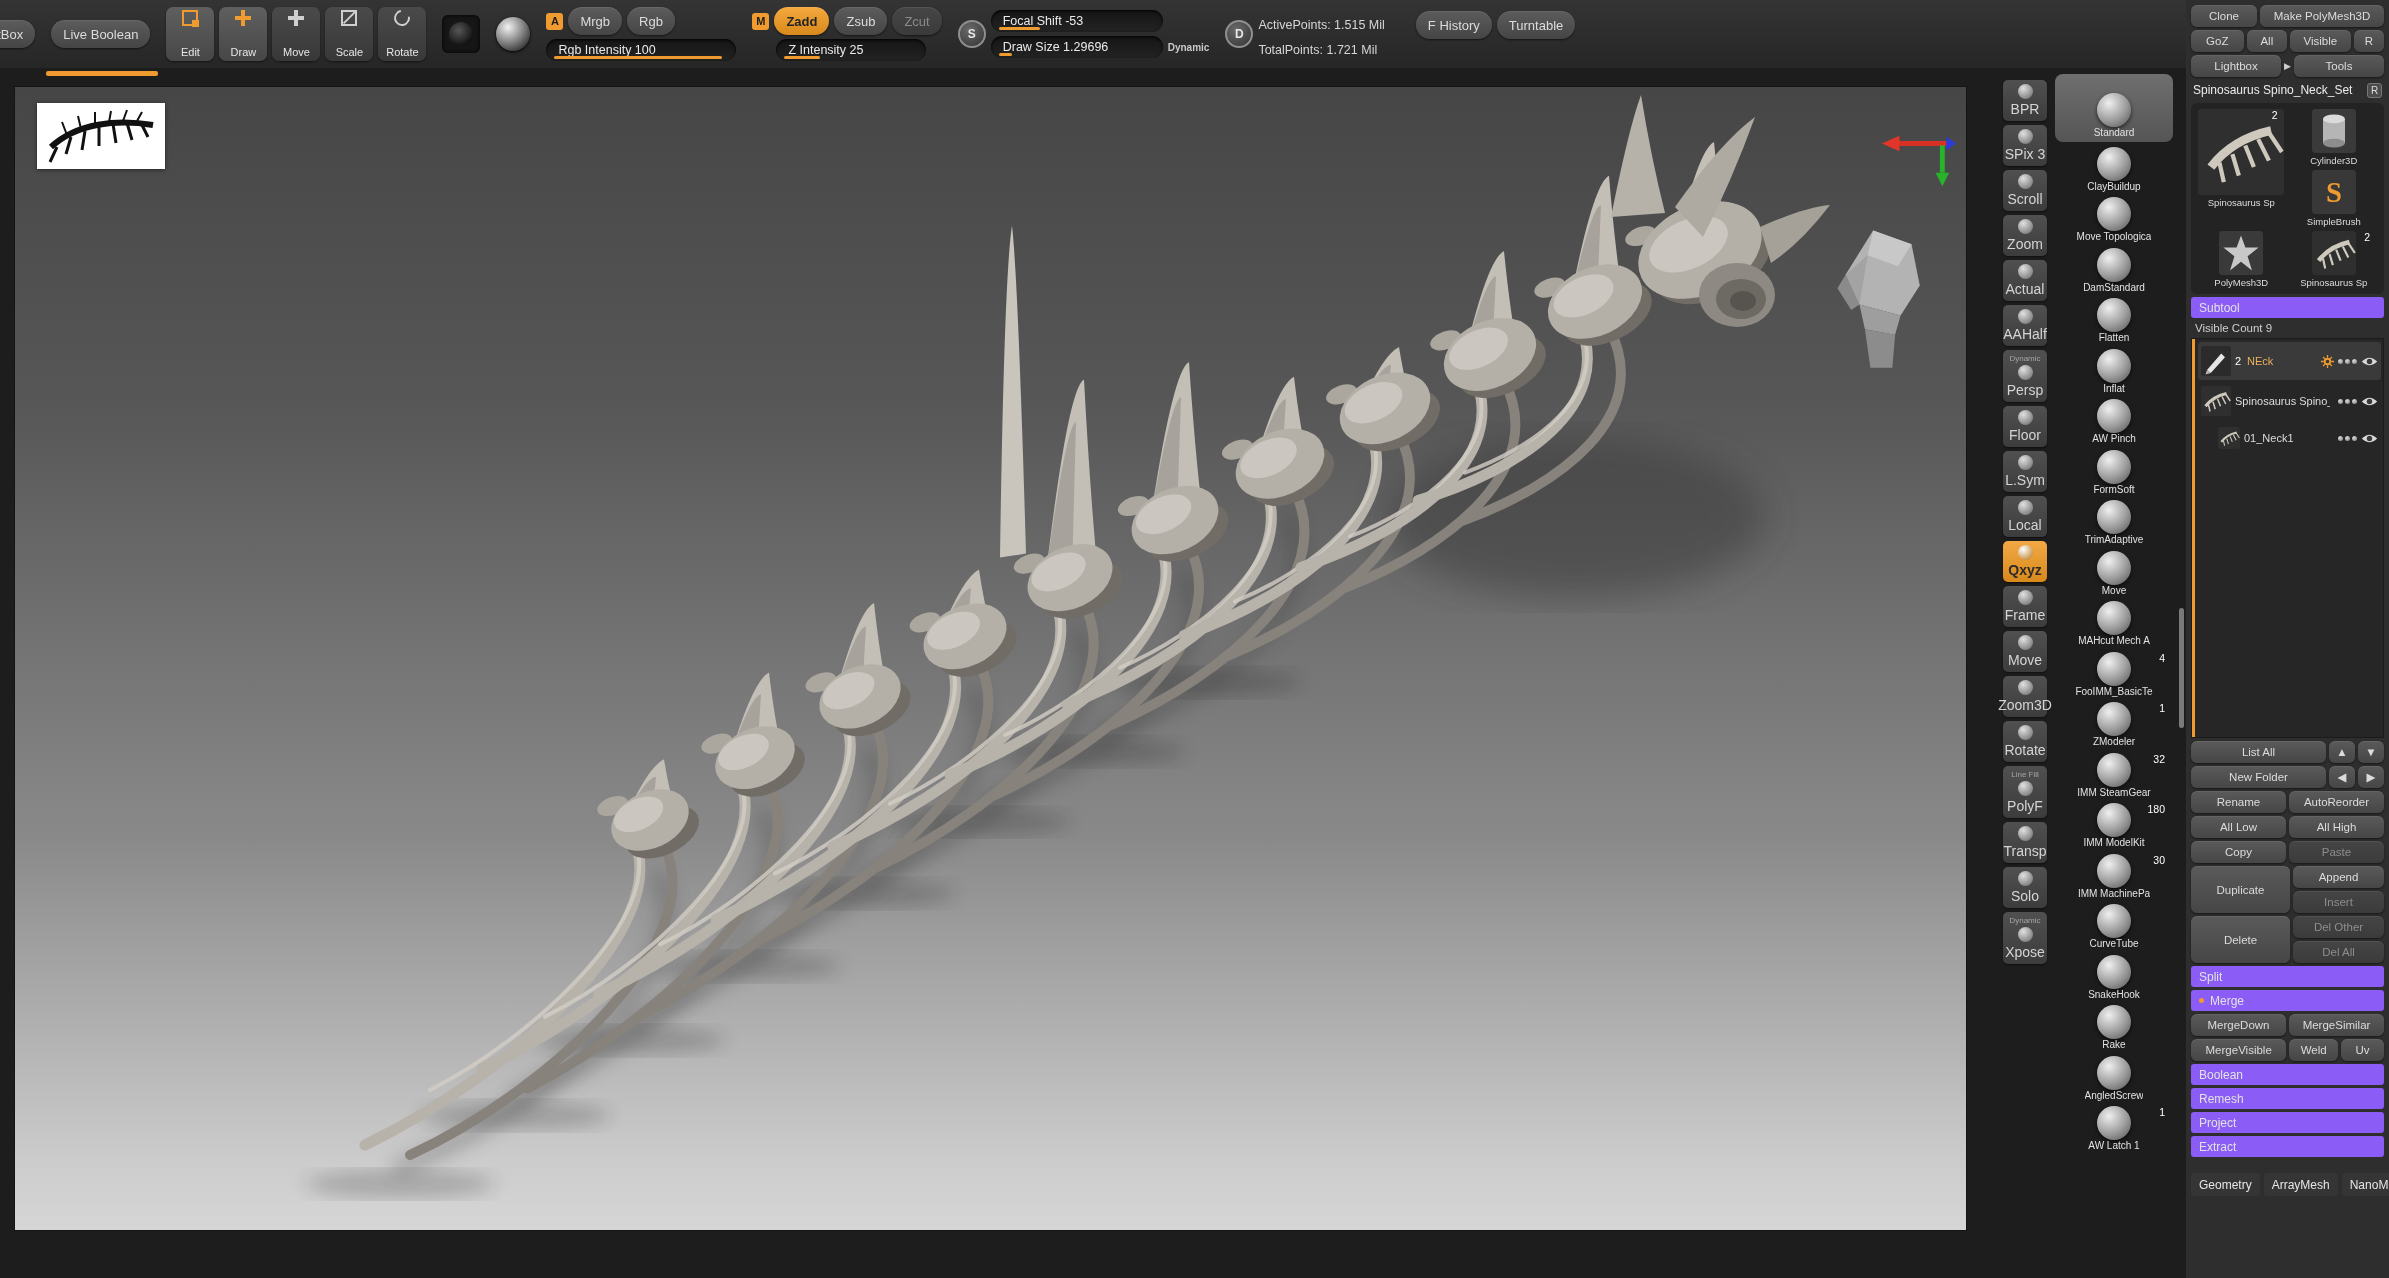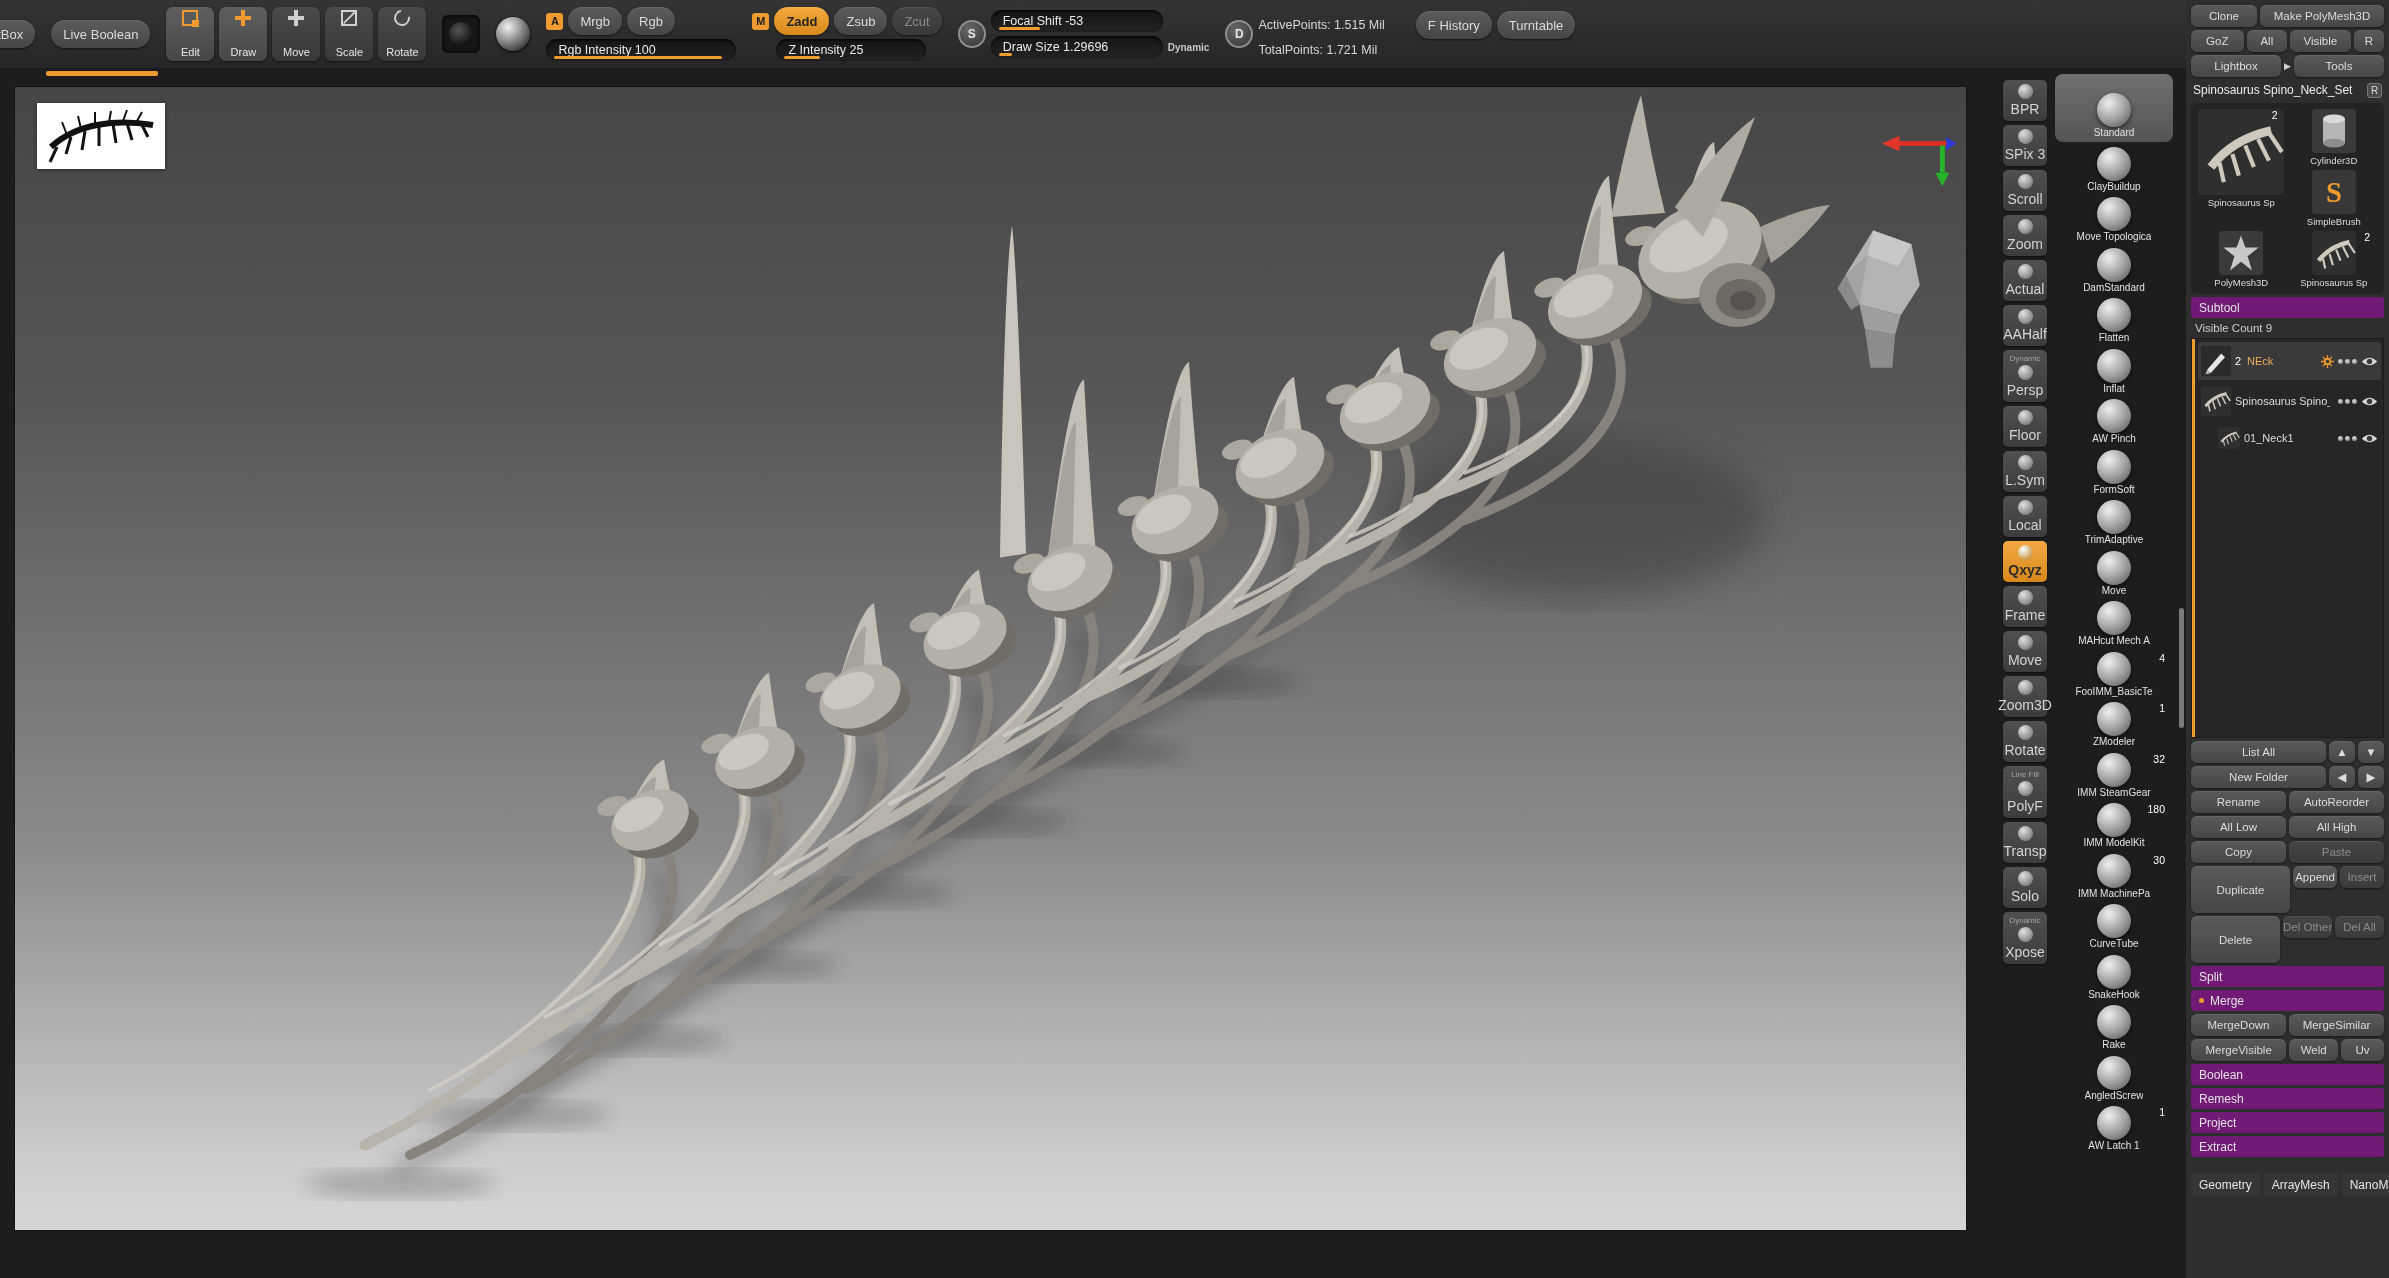--- a/index.html
+++ b/index.html
@@ -83,33 +83,33 @@
   
   .toolpanel{position:absolute;left:2186px;top:0;width:203px;height:1278px;background:#2e2e2e;
     padding:5px 5px 4px;display:flex;flex-direction:column;gap:3px;font-size:12px;}
   .prow{display:flex;gap:3px;align-items:stretch;}
   .pbtn{flex:1;height:22px;background:linear-gradient(#5a5a5a,#464646);border-radius:6px;color:#dcdcdc;font-size:11.5px;
     display:flex;align-items:center;justify-content:center;box-shadow:0 1px 2px rgba(0,0,0,.5),inset 0 1px 0 rgba(255,255,255,.07);
     white-space:nowrap;overflow:hidden;padding:0 4px;}
   .pbtn.dim{color:#8d8d8d;background:linear-gradient(#454545,#3b3b3b);}
   .pbtn.sq{flex:0 0 26px;}
   .pbtn.tall{height:auto;}
-  .vcol{flex:1;display:flex;flex-direction:row;gap:3px;}
+  .vcol{flex:1;display:flex;flex-direction:column;gap:3px;}
   .playsep{display:flex;align-items:center;font-size:9px;color:#cfcfcf;}
   .ttl{display:flex;align-items:center;justify-content:space-between;height:20px;color:#ececec;font-size:12px;padding:0 2px;white-space:nowrap;overflow:hidden;}
   .rbadge{flex:0 0 auto;width:15px;height:15px;background:#4c4c4c;border:1px solid #777;border-radius:3px;color:#ddd;
     font-size:10px;display:flex;align-items:center;justify-content:center;margin-left:4px;}
   .thumbzone{display:grid;grid-template-columns:1fr 1fr;gap:4px;background:#232323;padding:6px;border-radius:6px;}
   .tcell{position:relative;display:flex;flex-direction:column;align-items:center;gap:2px;}
   .tcell .thumb{width:44px;height:44px;border-radius:4px;overflow:hidden;background:#333;display:block;}
   .tcell .thumb svg{width:100%;height:100%;display:block;}
   .tcell.big{grid-row:1/3;}
   .tcell.big .thumb{width:86px;height:86px;}
   .tlabel{font-size:9.5px;color:#ddd;white-space:nowrap;overflow:hidden;max-width:95px;}
-  .flat{background:#701a75;border-radius:3px;color:#e2e2e2;display:flex;align-items:center;padding:0 8px;height:21px;font-size:12px;}
+  .flat{background:#8b5cf6;border-radius:3px;color:#e2e2e2;display:flex;align-items:center;padding:0 8px;height:21px;font-size:12px;}
   .flat.merge::before{content:"";width:5px;height:5px;border-radius:50%;background:#ef9b30;margin-right:6px;}
   .vc{color:#cfcfcf;font-size:11.5px;padding:1px 4px;}
   .subtool-list{position:relative;background:#262626;border:1px solid #1b1b1b;height:400px;padding:3px 2px 3px 6px;
     display:flex;flex-direction:column;gap:2px;}
   .subtool-list::before{content:"";position:absolute;left:0;top:0;width:3px;height:100%;background:#ef9b30;}
   .strow{display:flex;align-items:center;gap:4px;height:38px;padding:2px 3px;border-radius:3px;}
   .strow.selected{background:#3a3a3a;}
   .strow.indent{padding-left:20px;height:32px;}
   .stthumb{width:30px;height:30px;flex:0 0 auto;border-radius:3px;overflow:hidden;background:#303030;}
   .strow.indent .stthumb{width:22px;height:22px;}

